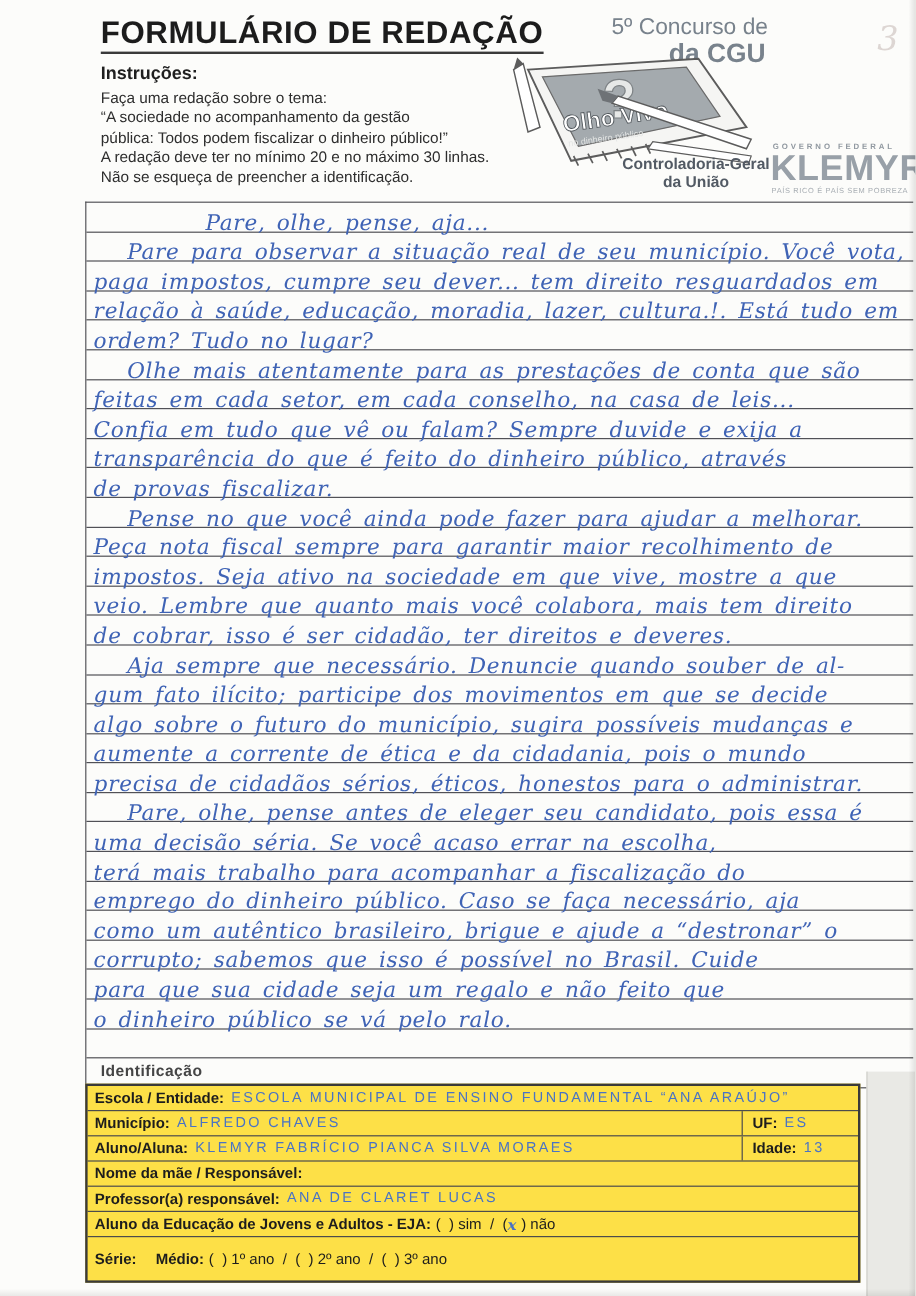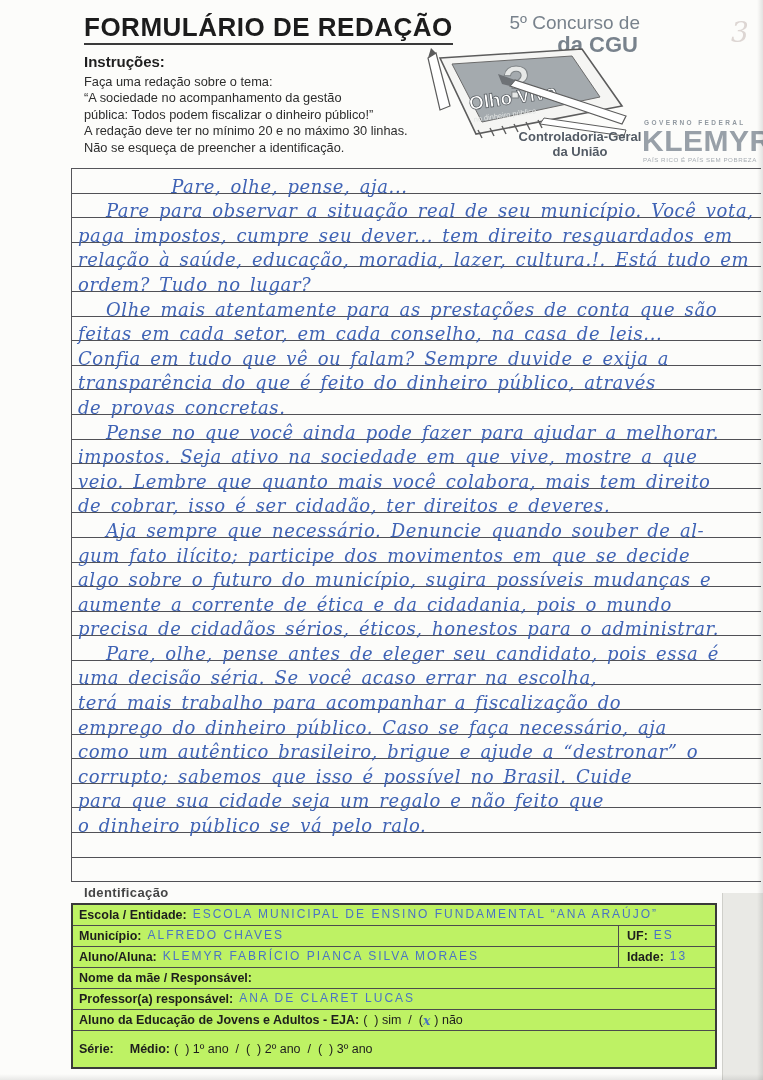--- a/index.html
+++ b/index.html
@@ -40,21 +40,21 @@
   .essay-line span{
     display:block;margin-bottom:-4px;white-space:pre;
     font-family:"DejaVu Serif",serif;font-style:italic;
     font-size:18px;line-height:20px;color:#3f63b5;
     letter-spacing:.6px;word-spacing:3px;
   }
   
   .ident-label{position:absolute;left:84px;top:885px;font-size:13px;font-weight:bold;color:#454545;letter-spacing:.4px;}
   .ident-table{
     position:absolute;left:71px;top:903px;width:642px;
-    border:2px solid #3a3a3a;background:#bef264;font-size:12.5px;text-align:right;
+    border:2px solid #3a3a3a;background:#fde047;font-size:12.5px;text-align:right;
   }
   .irow{border-bottom:1.5px solid #4c4c4c;min-height:20px;display:flex;align-items:center;padding-left:6px;}
   .irow:last-child{border-bottom:none;}
   .imain{flex:1;display:flex;align-items:center;}
   .iright{border-left:1.5px solid #4c4c4c;width:88px;align-self:stretch;display:flex;align-items:center;padding-left:8px;}
   .ilabel{font-weight:bold;color:#1d1d1d;white-space:pre;}
   .ival{
     color:#4a73c4;letter-spacing:2px;font-size:12px;white-space:pre;
     padding-left:6px;position:relative;top:-1px;
   }
@@ -152,24 +152,27 @@
     <div class="essay-line">
         <span>feitas em cada setor, em cada conselho, na casa de leis...</span>
       </div>
     <div class="essay-line">
         <span>Confia em tudo que vê ou falam? Sempre duvide e exija a</span>
       </div>
     <div class="essay-line">
         <span>transparência do que é feito do dinheiro público, através</span>
       </div>
     <div class="essay-line">
-        <span>de provas concretas.</span>
+        <span>de provas fiscalizar.</span>
       </div>
     <div class="essay-line">
         <span>   Pense no que você ainda pode fazer para ajudar a melhorar.</span>
+      </div>
+    <div class="essay-line">
+        <span>Peça nota fiscal sempre para garantir maior recolhimento de</span>
       </div>
     <div class="essay-line">
         <span>impostos. Seja ativo na sociedade em que vive, mostre a que</span>
       </div>
     <div class="essay-line">
         <span>veio. Lembre que quanto mais você colabora, mais tem direito</span>
       </div>
     <div class="essay-line">
         <span>de cobrar, isso é ser cidadão, ter direitos e deveres.</span>
       </div>

